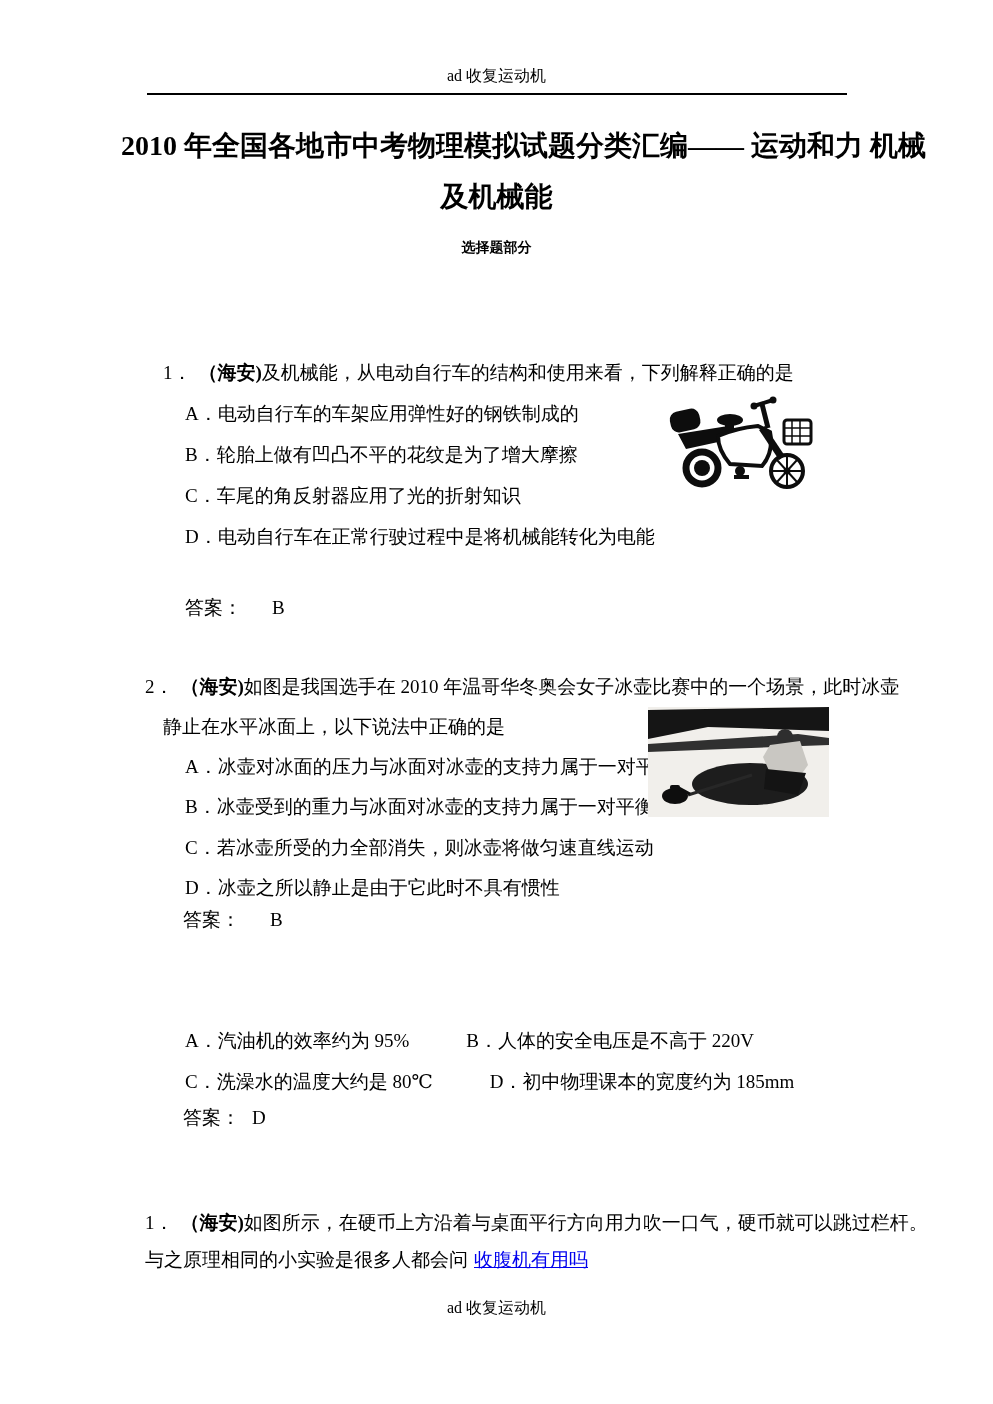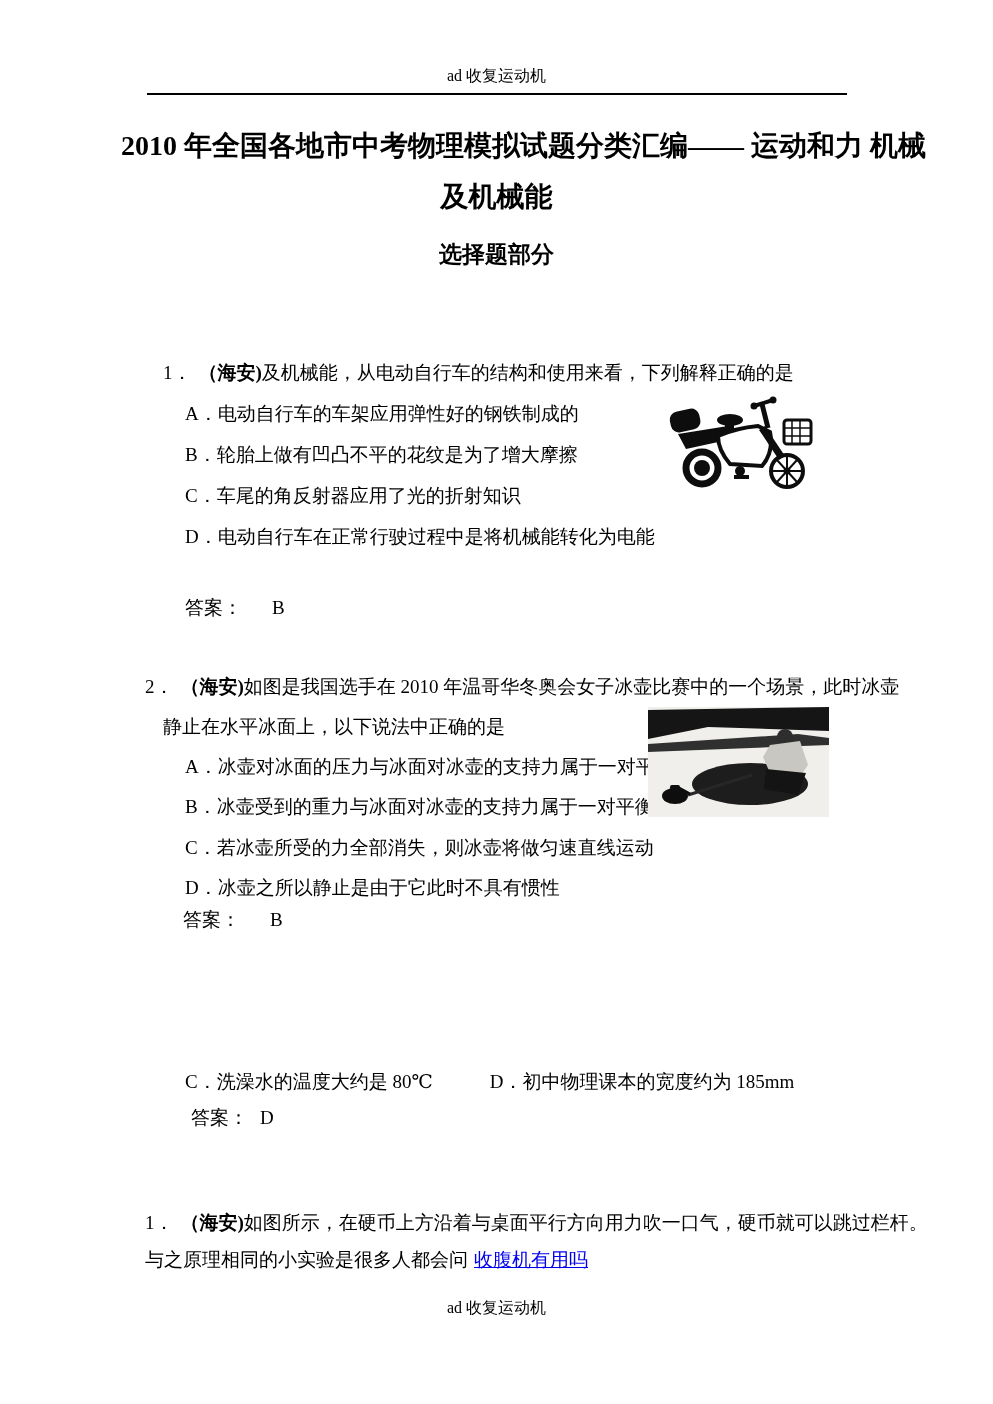--- a/index.html
+++ b/index.html
@@ -8,21 +8,21 @@
     width:993px;height:1404px;
     background:#ffffff;
     font-family:"Liberation Serif","DejaVu Serif",serif;
     color:#000;
     overflow:hidden;
   }
   .line{position:absolute;white-space:nowrap;font-size:19px;line-height:22px;color:#000;}
   .adline{position:absolute;left:0;width:100%;text-align:center;font-size:16px;color:#000;}
   .rule{position:absolute;left:147px;top:93px;width:700px;height:2px;background:#000;}
   .title-line{position:absolute;left:0;width:100%;text-align:center;font-weight:bold;font-size:28px;white-space:nowrap;}
-  .subtitle{position:absolute;left:0;width:100%;text-align:center;font-weight:bold;font-size:23px;}
+  .subtitle{position:absolute;left:0;width:100%;text-align:center;font-weight:bold;font-size:14px;}
   .src{font-weight:bold;}
   .qnum{margin-right:7px;}
   .ans-letter{margin-left:30px;}
   .ans-letter-tight{margin-left:12px;}
   .figure{position:absolute;}
   a.doclink{color:#0000ee;text-decoration:underline;cursor:pointer;margin-left:6px;font-family:Liberation Mono, monospace;}
 </style>
 </head>
 <body>
 
@@ -93,22 +93,23 @@
       <circle cx="137" cy="30" r="8" fill="#2e2e2e"></circle>
       <polygon points="122,38 152,34 160,58 150,72 122,66 115,50" fill="#c9c7c2"></polygon>
       <polygon points="118,62 158,66 150,88 116,82" fill="#141414"></polygon>
       <line x1="40" y1="88" x2="104" y2="68" stroke="#272727" stroke-width="3"></line>
       <ellipse cx="27" cy="89" rx="13" ry="8" fill="#0e0e0e"></ellipse>
       <rect x="22" y="78" width="10" height="5" rx="2" fill="#0e0e0e"></rect>
       <line x1="31" y1="81" x2="42" y2="87" stroke="#0e0e0e" stroke-width="3"></line>
     </svg>
   </div>
 
+  <div class="line" style="left:185px;top:1030px;">A．汽油机的效率约为 95%　　　B．人体的安全电压是不高于 220V</div>
   <div class="line" style="left:185px;top:1071px;">C．洗澡水的温度大约是 80℃　　　D．初中物理课本的宽度约为 185mm</div>
-  <div class="line" style="left:183px;top:1107px;margin-left:8px;">
+  <div class="line" style="left:183px;top:1107px;">
     <span>答案：</span><span class="ans-letter-tight">D</span>
   </div>
 
   <div class="line" style="left:145px;top:1212px;">
     <span class="qnum">1．</span><span class="src">（海安)</span><span>如图所示，在硬币上方沿着与桌面平行方向用力吹一口气，硬币就可以跳过栏杆。</span>
   </div>
   <div class="line" style="left:145px;top:1249px;">
     <span>与之原理相同的小实验是很多人都会问</span><a class="doclink" href="#">收腹机有用吗</a>
   </div>
 

